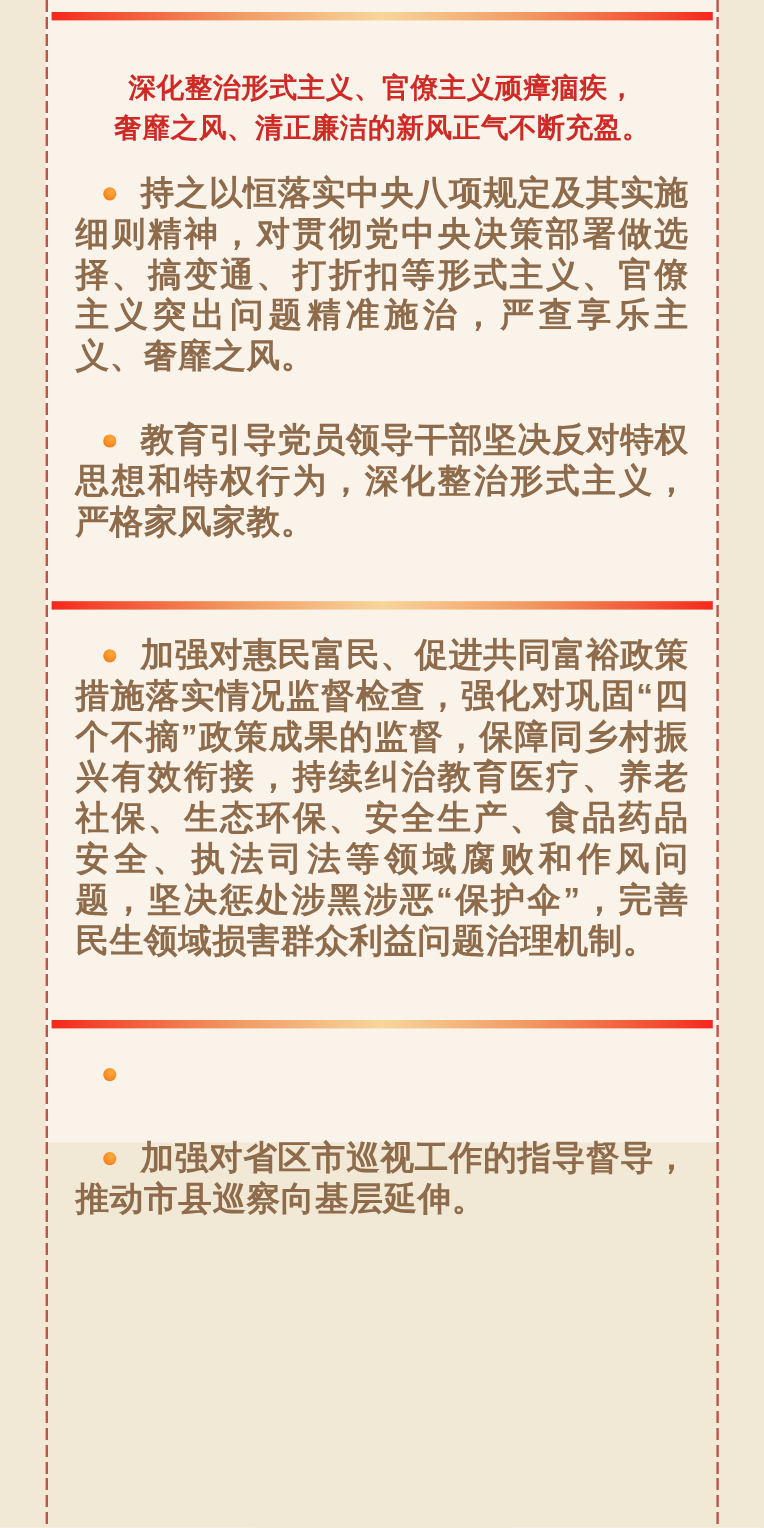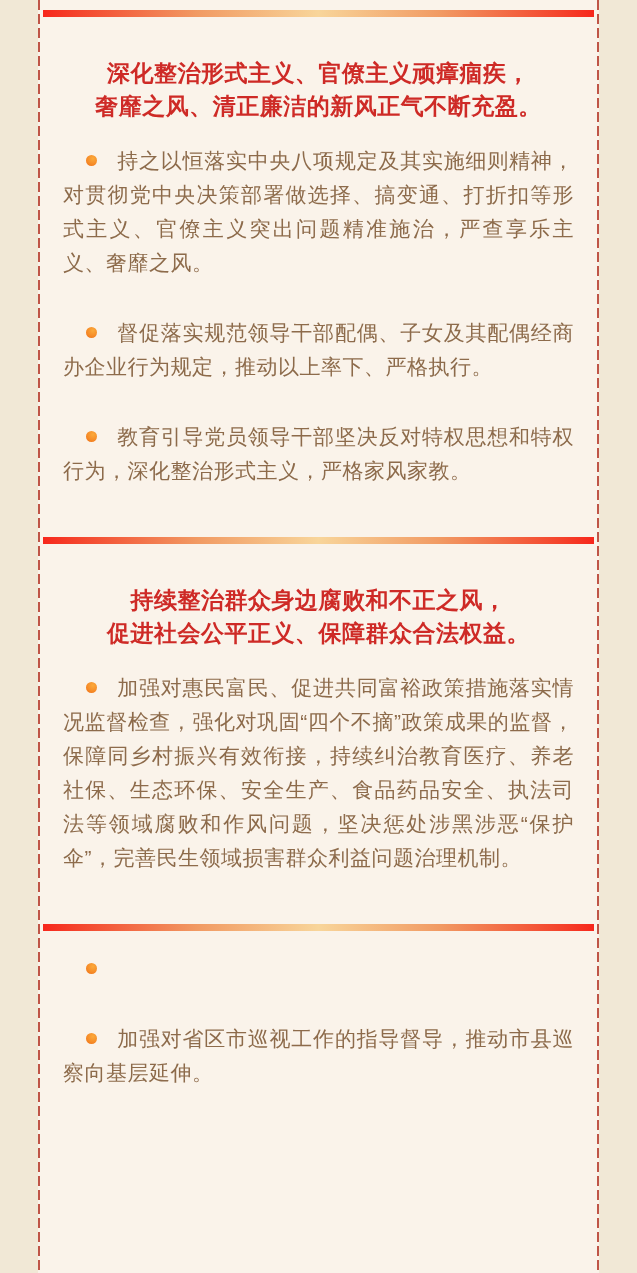--- a/index.html
+++ b/index.html
@@ -9,21 +9,21 @@
     background: #f1e8d6;
     font-family: "Liberation Sans", "DejaVu Sans", sans-serif;
     overflow: hidden;
     position: relative;
   }
   .frame {
     position: absolute;
     left: 38px;
     top: 0;
     width: 561px;
-    height: 1273px;
+    height: 952px;
     background: #faf3ea;
     box-sizing: border-box;
   }
   .dashed-edge {
     position: absolute;
     top: 0;
     width: 2px;
     height: 1273px;
     background: repeating-linear-gradient(
       to bottom,
@@ -48,23 +48,23 @@
     text-align: center;
     color: #ce2a26;
     font-size: 23px;
     line-height: 33px;
     font-weight: bold;
     letter-spacing: 0.5px;
   }
   .para {
     margin: 36px 25px 0 25px;
     color: #8d6b4b;
-    font-size: 21px;
+    font-size: 28px;
     line-height: 34px;
-    font-weight: normal;
+    font-weight: bold;
     text-align: justify;
     letter-spacing: 0.5px;
   }
   .para.first { margin-top: 21px; }
   .dot {
     display: inline-block;
     width: 11px;
     height: 11px;
     border-radius: 50%;
     background: radial-gradient(circle at 62% 32%, #fbaa3c 0%, #f68c28 55%, #ee6c15 100%);
@@ -79,29 +79,24 @@
   <div class="dashed-edge left"></div>
   <div class="dashed-edge right"></div>
   <div id="sections">
       <div class="bar first"></div>
       <section>
         <div class="sec-title">
           <div class="line">深化整治形式主义、官僚主义顽瘴痼疾，</div>
           <div class="line">奢靡之风、清正廉洁的新风正气不断充盈。</div>
         </div>
         <p class="para first"><span class="dot"></span><span>持之以恒落实中央八项规定及其实施细则精神，对贯彻党中央决策部署做选择、搞变通、打折扣等形式主义、官僚主义突出问题精准施治，严查享乐主义、奢靡之风。</span></p>
-        <p class="para"><span class="dot"></span><span>督促落实规范领导干部配偶、子女及其配偶经商办企业行为规定，推动以上率下、严格执行。</span></p>
         <p class="para"><span class="dot"></span><span>教育引导党员领导干部坚决反对特权思想和特权行为，深化整治形式主义，严格家风家教。</span></p>
       </section>
       <div class="bar"></div>
       <section>
-        <div class="sec-title">
-          <div class="line">持续整治群众身边腐败和不正之风，</div>
-          <div class="line">促进社会公平正义、保障群众合法权益。</div>
-        </div>
         <p class="para first"><span class="dot"></span><span>加强对惠民富民、促进共同富裕政策措施落实情况监督检查，强化对巩固“四个不摘”政策成果的监督，保障同乡村振兴有效衔接，持续纠治教育医疗、养老社保、生态环保、安全生产、食品药品安全、执法司法等领域腐败和作风问题，坚决惩处涉黑涉恶“保护伞”，完善民生领域损害群众利益问题治理机制。</span></p>
       </section>
       <div class="bar"></div>
       <section>
         <p class="para first"><span class="dot"></span></p>
         <p class="para"><span class="dot"></span><span>加强对省区市巡视工作的指导督导，推动市县巡察向基层延伸。</span></p>
       </section>
     </div>
 </div>
 

